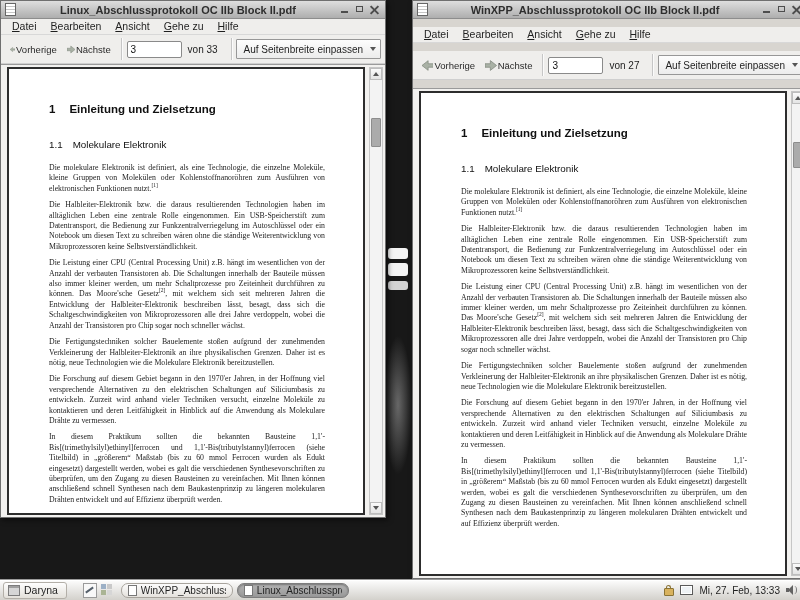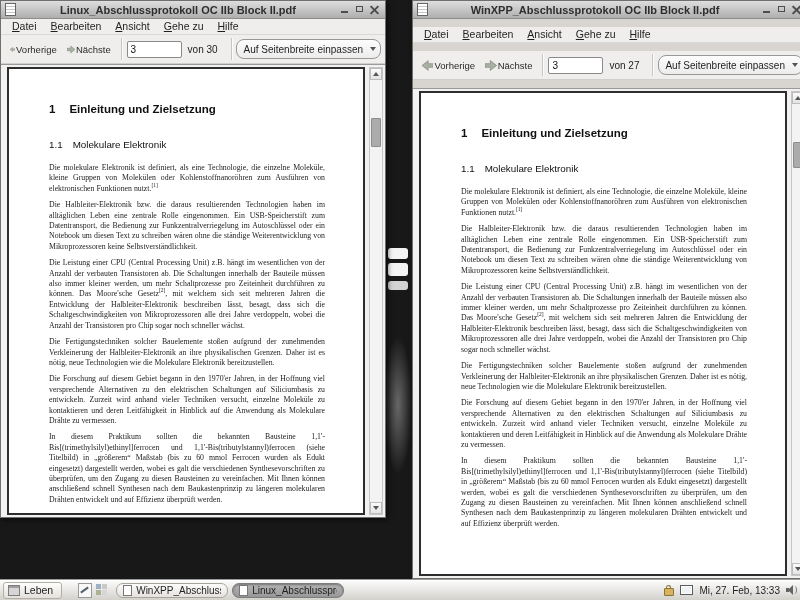--- a/index.html
+++ b/index.html
@@ -35,21 +35,21 @@
   .toolbar{height:28px;flex:0 0 28px;display:flex;align-items:center;background:#efeeec;
            border-bottom:1px solid #cfcfcf;padding:0 4px;}
   .tb-btn{display:flex;align-items:center;justify-content:center;
           gap:1px;padding:1px 5px 0 5px;min-width:44px;}
   .tb-btn-label{font-size:9.5px;color:#2a2a2a;line-height:10px;}
   .tb-sep{width:1px;align-self:stretch;margin:3px 5px;background:#c6c6c6;box-shadow:1px 0 0 #fbfbfb;}
   .page-input{width:50px;height:15px;font:10px "Liberation Sans",sans-serif;color:#111;
               border:1px solid #8a8a8a;border-radius:2px;padding:0 0 0 3px;background:#fff;}
   .of-label{font-size:10px;color:#222;margin:0 8px 0 6px;white-space:nowrap;}
   .zoom-select{height:18px;display:flex;align-items:center;gap:5px;padding:0 4px 0 6px;
-               border:1px solid #979797;border-radius:8px;background:linear-gradient(#fdfdfd,#ececec);
+               border:1px solid #979797;border-radius:1px;background:linear-gradient(#fdfdfd,#ececec);
                font-size:10px;color:#1f1f1f;white-space:nowrap;}
   .zoom-chevron{width:0;height:0;border-left:3.5px solid transparent;border-right:3.5px solid transparent;
                 border-top:4px solid #555;margin-left:2px;}
 
   
   .docarea{flex:1;position:relative;background:#f2f1ef;border-top:1px solid #9a9a9a;overflow:hidden;}
   .page{position:absolute;left:6px;top:2px;right:20px;bottom:2px;background:#fff;
         border:2px solid #2d2d2d;box-sizing:border-box;overflow:hidden;
         padding:34px 38px 0 40px;}
   .h1-row{display:flex;gap:14px;font-size:11.5px;font-weight:bold;color:#101010;margin:0 0 24px 0;}
@@ -140,21 +140,21 @@
       <span class="tb-btn-label">Vorherige</span>
     </div>
     <div class="tb-btn">
       <svg class="nav-arrow" width="13" height="11" viewBox="0 0 13 11">
           <path d="M6 0 L13 5.5 L6 11 V7.5 H0 V3.5 H6 Z" fill="#a9b1a5" stroke="#7d857a" stroke-width="0.8"></path>
         </svg>
       <span class="tb-btn-label">Nächste</span>
     </div>
     <div class="tb-sep"></div>
     <input class="page-input" value="3" style="">
-    <span class="of-label">von 30</span>
+    <span class="of-label">von 33</span>
     <div class="tb-sep"></div>
     <div class="zoom-select">
       <span>Auf Seitenbreite einpassen</span>
       <span class="zoom-chevron"></span>
     </div>
   </div>
   <div class="docarea">
     <div class="page">
       <div class="h1-row">
         <span>1</span>
@@ -251,21 +251,21 @@
       <div class="sb-btn sb-down">
           <span class="tri-down"></span>
         </div>
     </div>
   </div>
 </div>
 
 <div class="taskbar">
   <div class="menu-button">
     <span class="menu-app-icon"></span>
-    <span>Leben</span>
+    <span>Daryna</span>
   </div>
   <div class="launchers">
     <span class="pencil-icon"></span>
     <span class="grid-icon">
         <i></i>
         <i></i>
         <i></i>
         <i></i>
       </span>
   </div>

